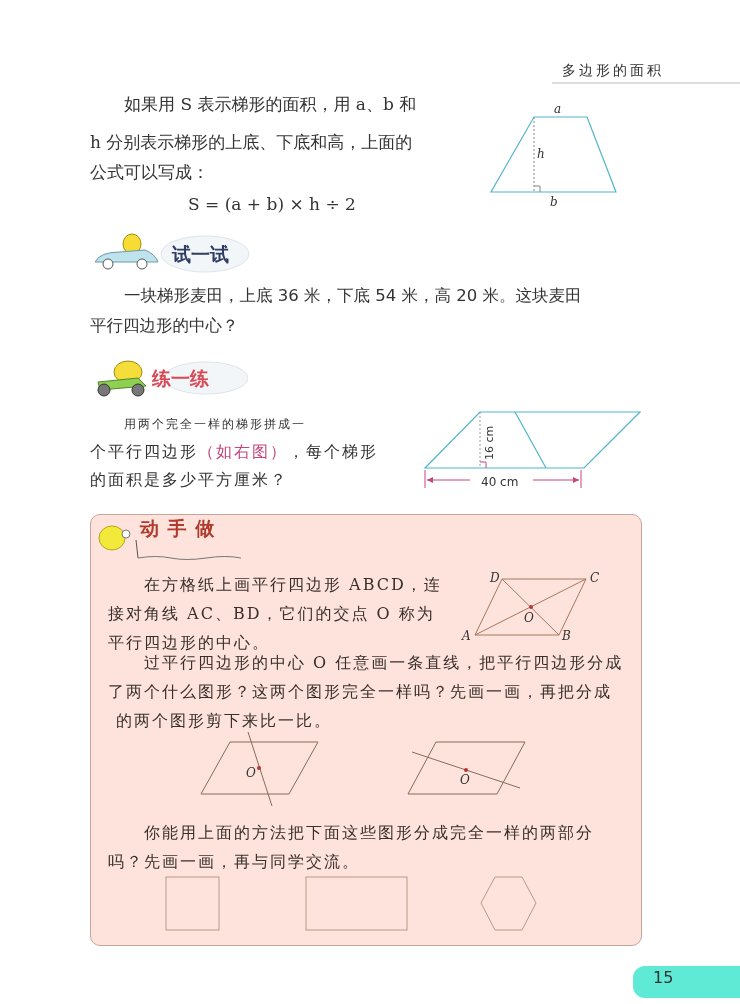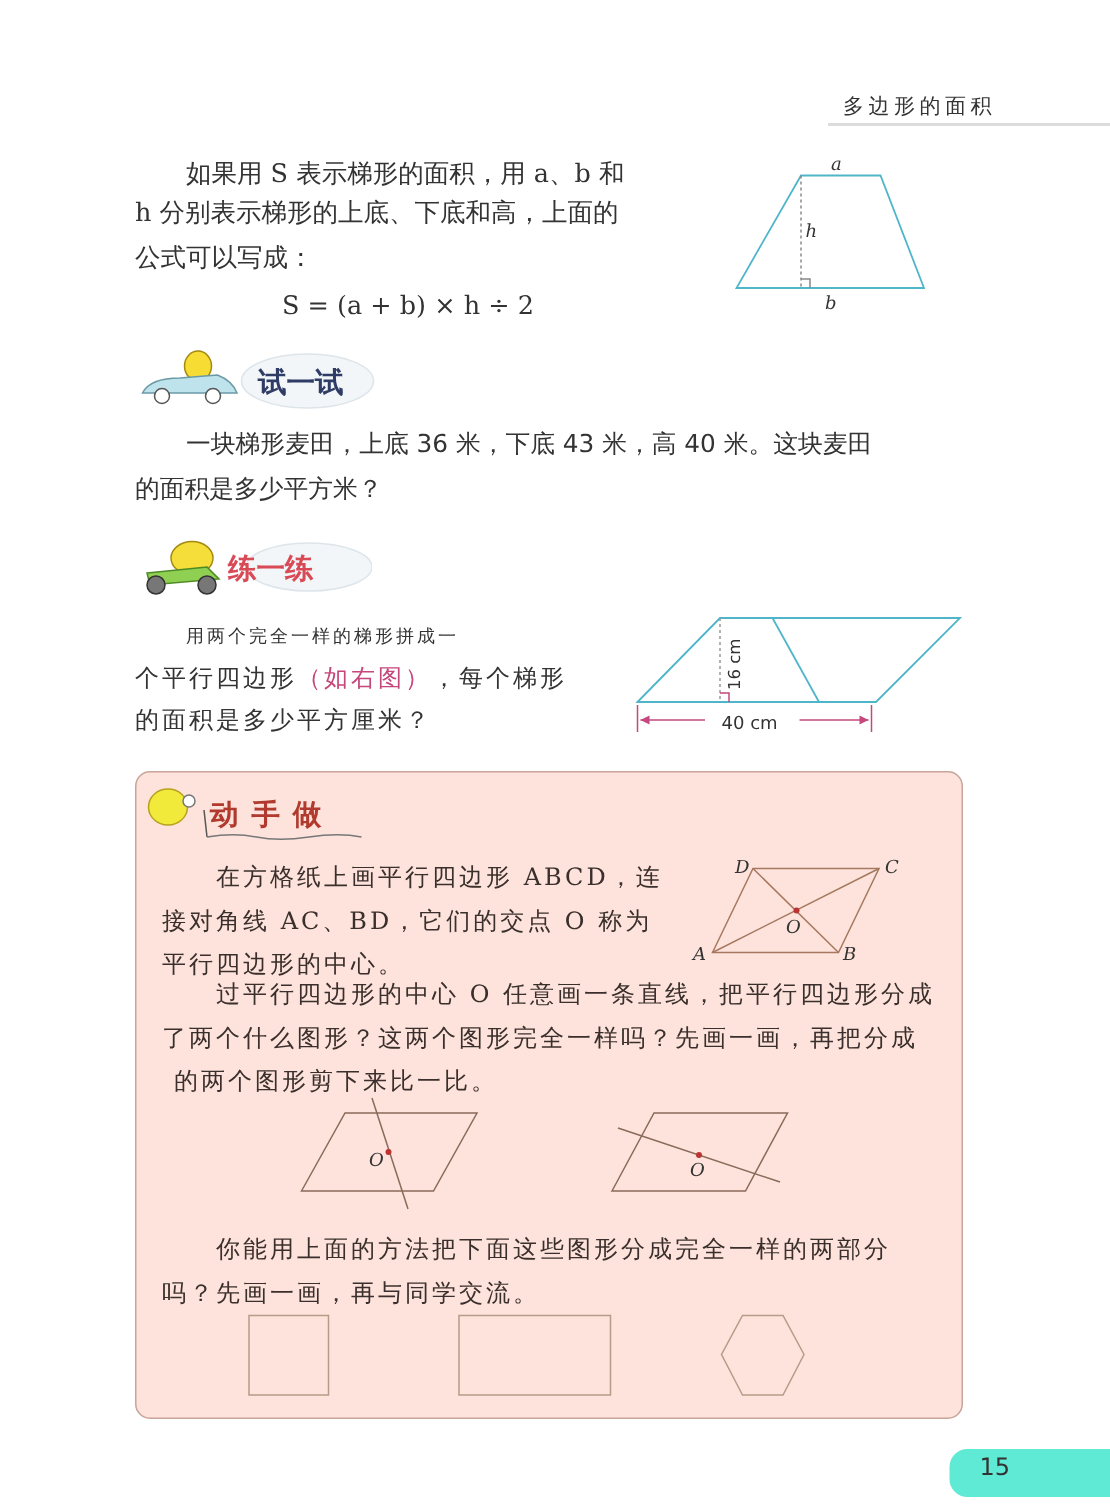--- a/index.html
+++ b/index.html
@@ -15,21 +15,21 @@
   .panel { left:90px; top:514px; width:550px; height:430px; background:#fde3db; border:1px solid #c9a49a; border-radius:10px; }
   .page-num { left:633px; top:966px; width:107px; height:32px; background:#5eead4; border-radius:12px 0 0 12px; }
   .page-num span { position:absolute; left:20px; top:2px; font-family:"DejaVu Sans", sans-serif; font-size:16px; color:#333; }
 </style>
 </head>
 <body>
 
 <div class="abs header-title">多边形的面积</div>
 <div class="abs header-rule"></div>
 
-<div class="abs para" style="left:124px;top:102px;">如果用 S 表示梯形的面积，用 a、b 和</div>
+<div class="abs para" style="left:124px;top:90px;">如果用 S 表示梯形的面积，用 a、b 和</div>
 <div class="abs para" style="left:90px;top:128px;">h 分别表示梯形的上底、下底和高，上面的</div>
 <div class="abs para" style="left:90px;top:158px;">公式可以写成：</div>
 <div class="abs para" style="left:188px;top:190px;">S = (a + b) × h ÷ 2</div>
 
 <svg class="abs" style="left:480px;top:100px;" width="150" height="115">
   <polygon points="54,17 107,17 136,92 11,92" fill="none" stroke="#4fb5c9" stroke-width="1.2"></polygon>
   <line x1="54" y1="17" x2="54" y2="92" stroke="#888" stroke-dasharray="2,2"></line>
   <polyline points="54,86 60,86 60,92" fill="none" stroke="#888"></polyline>
   <text x="74" y="13" font-size="12" font-style="italic" fill="#333" font-family="DejaVu Serif, serif">a</text>
   <text x="57" y="58" font-size="12" font-style="italic" fill="#333" font-family="DejaVu Serif, serif">h</text>
@@ -39,22 +39,22 @@
 <div class="abs" style="left:90px;top:232px;width:160px;height:44px;">
   <svg width="160" height="44">
     <ellipse cx="42" cy="12" rx="9" ry="10" fill="#f7dc34" stroke="#a58a10"></ellipse>
     <path d="M5,30 Q10,20 30,20 L55,18 Q65,22 68,30 Z" fill="#bfe3ec" stroke="#6a9aa6"></path>
     <circle cx="18" cy="32" r="5" fill="#fff" stroke="#555"></circle>
     <circle cx="52" cy="32" r="5" fill="#fff" stroke="#555"></circle>
     <ellipse cx="115" cy="22" rx="44" ry="18" fill="#f3f6f8" stroke="#dde5ea"></ellipse>
   </svg>
   <span class="abs badge-label" style="left:82px;top:10px;color:#2f3c66;">试一试</span>
 </div>
-<div class="abs para sans" style="left:124px;top:282px;font-size:16.5px;">一块梯形麦田，上底 36 米，下底 43 米，高 40 米。这块麦田</div>
-<div class="abs para sans" style="left:90px;top:312px;font-size:16.5px;">的面积是多少平方米？</div>
+<div class="abs para sans" style="left:124px;top:282px;font-size:16.5px;">一块梯形麦田，上底 36 米，下底 54 米，高 20 米。这块麦田</div>
+<div class="abs para sans" style="left:90px;top:312px;font-size:16.5px;">平行四边形的中心？</div>
 
 <div class="abs" style="left:88px;top:358px;width:160px;height:40px;">
   <svg width="160" height="40">
     <ellipse cx="40" cy="14" rx="14" ry="11" fill="#f5de3a" stroke="#a58a10"></ellipse>
     <path d="M10,24 L50,20 L58,28 L12,32 Z" fill="#8fcf52" stroke="#4d8a24"></path>
     <circle cx="16" cy="32" r="6" fill="#777" stroke="#333"></circle>
     <circle cx="50" cy="32" r="6" fill="#777" stroke="#333"></circle>
     <ellipse cx="118" cy="20" rx="42" ry="16" fill="#f3f6f8" stroke="#dde5ea"></ellipse>
   </svg>
   <span class="abs badge-label" style="left:64px;top:8px;color:#d94a57;">练一练</span>
@@ -80,21 +80,21 @@
   <text x="66" y="86" font-size="12" fill="#333" font-family="DejaVu Sans, sans-serif">40 cm</text>
 </svg>
 
 <div class="abs panel"></div>
 <svg class="abs" style="left:96px;top:520px;" width="160" height="40">
   <ellipse cx="16" cy="18" rx="13" ry="12" fill="#f2ea3a" stroke="#b9a21e"></ellipse>
   <circle cx="30" cy="14" r="4" fill="#fff" stroke="#777"></circle>
   <line x1="40" y1="20" x2="42" y2="38" stroke="#555"></line>
   <path d="M42,38 Q60,35 75,38 T110,38 T145,38" fill="none" stroke="#777"></path>
 </svg>
-<div class="abs" style="left:140px;top:530px;font-family:'DejaVu Sans',sans-serif;font-weight:bold;font-size:19px;color:#b03a2e;letter-spacing:1px;">动 手 做</div>
+<div class="abs" style="left:140px;top:516px;font-family:'DejaVu Sans',sans-serif;font-weight:bold;font-size:19px;color:#b03a2e;letter-spacing:1px;">动 手 做</div>
 
 <div class="abs panel-text para" style="left:144px;top:570px;font-size:16px;line-height:29px;letter-spacing:2px;color:#3a2f2c;">在方格纸上画平行四边形 ABCD，连</div>
 <div class="abs para" style="left:108px;top:599px;font-size:16px;line-height:29px;letter-spacing:2px;color:#3a2f2c;">接对角线 AC、BD，它们的交点 O 称为</div>
 <div class="abs para" style="left:108px;top:618px;margin-top:10px;font-size:16px;line-height:29px;letter-spacing:2px;color:#3a2f2c;">平行四边形的中心。</div>
 
 <svg class="abs" style="left:458px;top:568px;" width="160" height="75">
   <polygon points="17,67 44,11 128,11 101,67" fill="none" stroke="#a5785f"></polygon>
   <line x1="17" y1="67" x2="128" y2="11" stroke="#a5785f"></line>
   <line x1="44" y1="11" x2="101" y2="67" stroke="#a5785f"></line>
   <circle cx="73" cy="39" r="2" fill="#b33"></circle>

